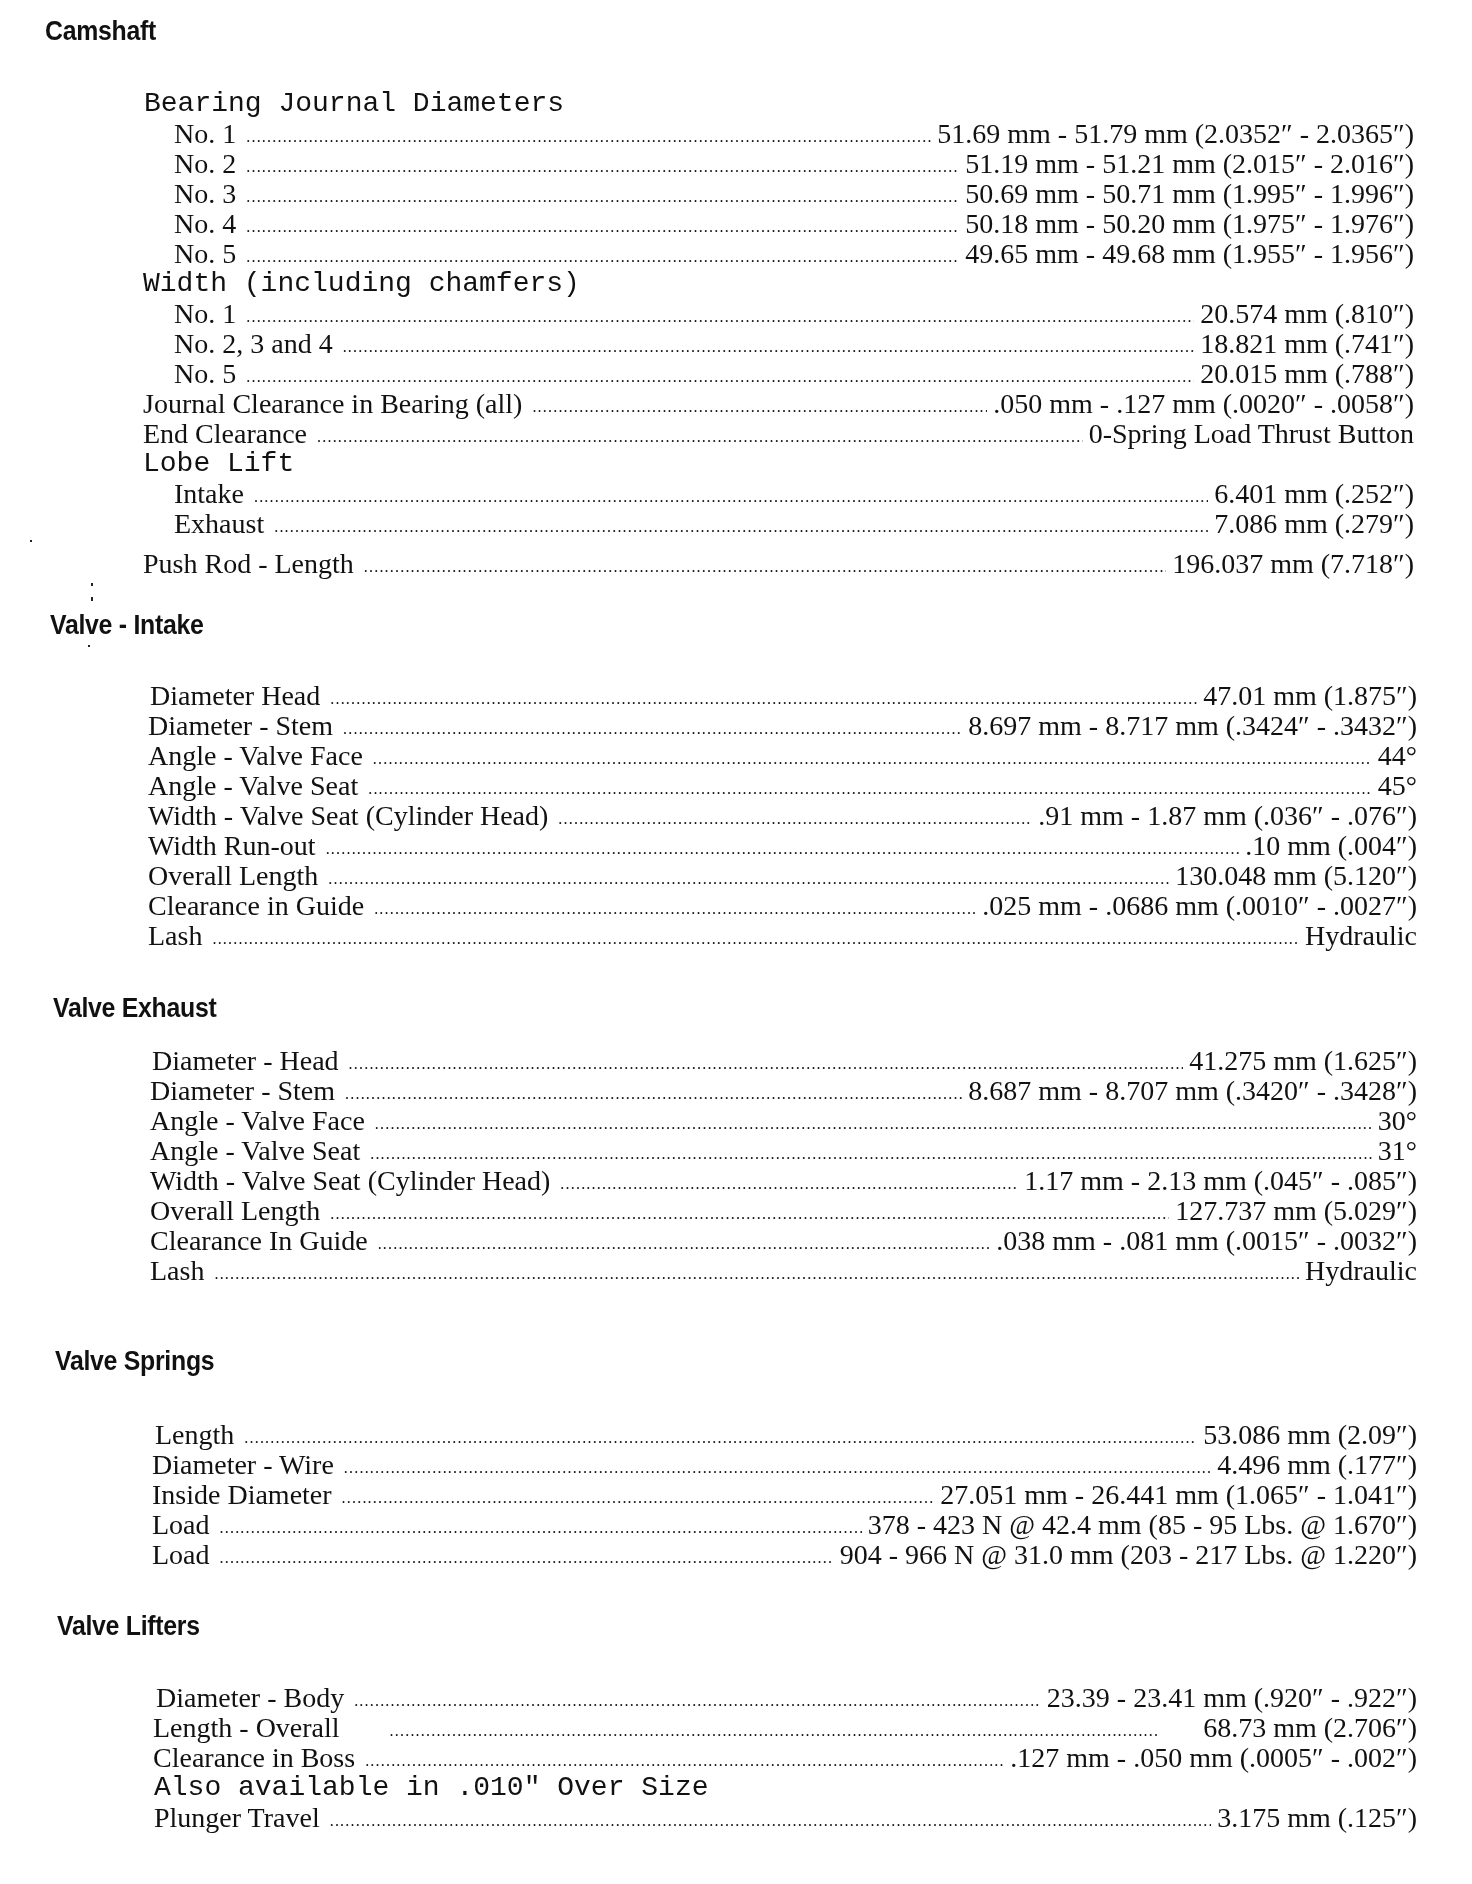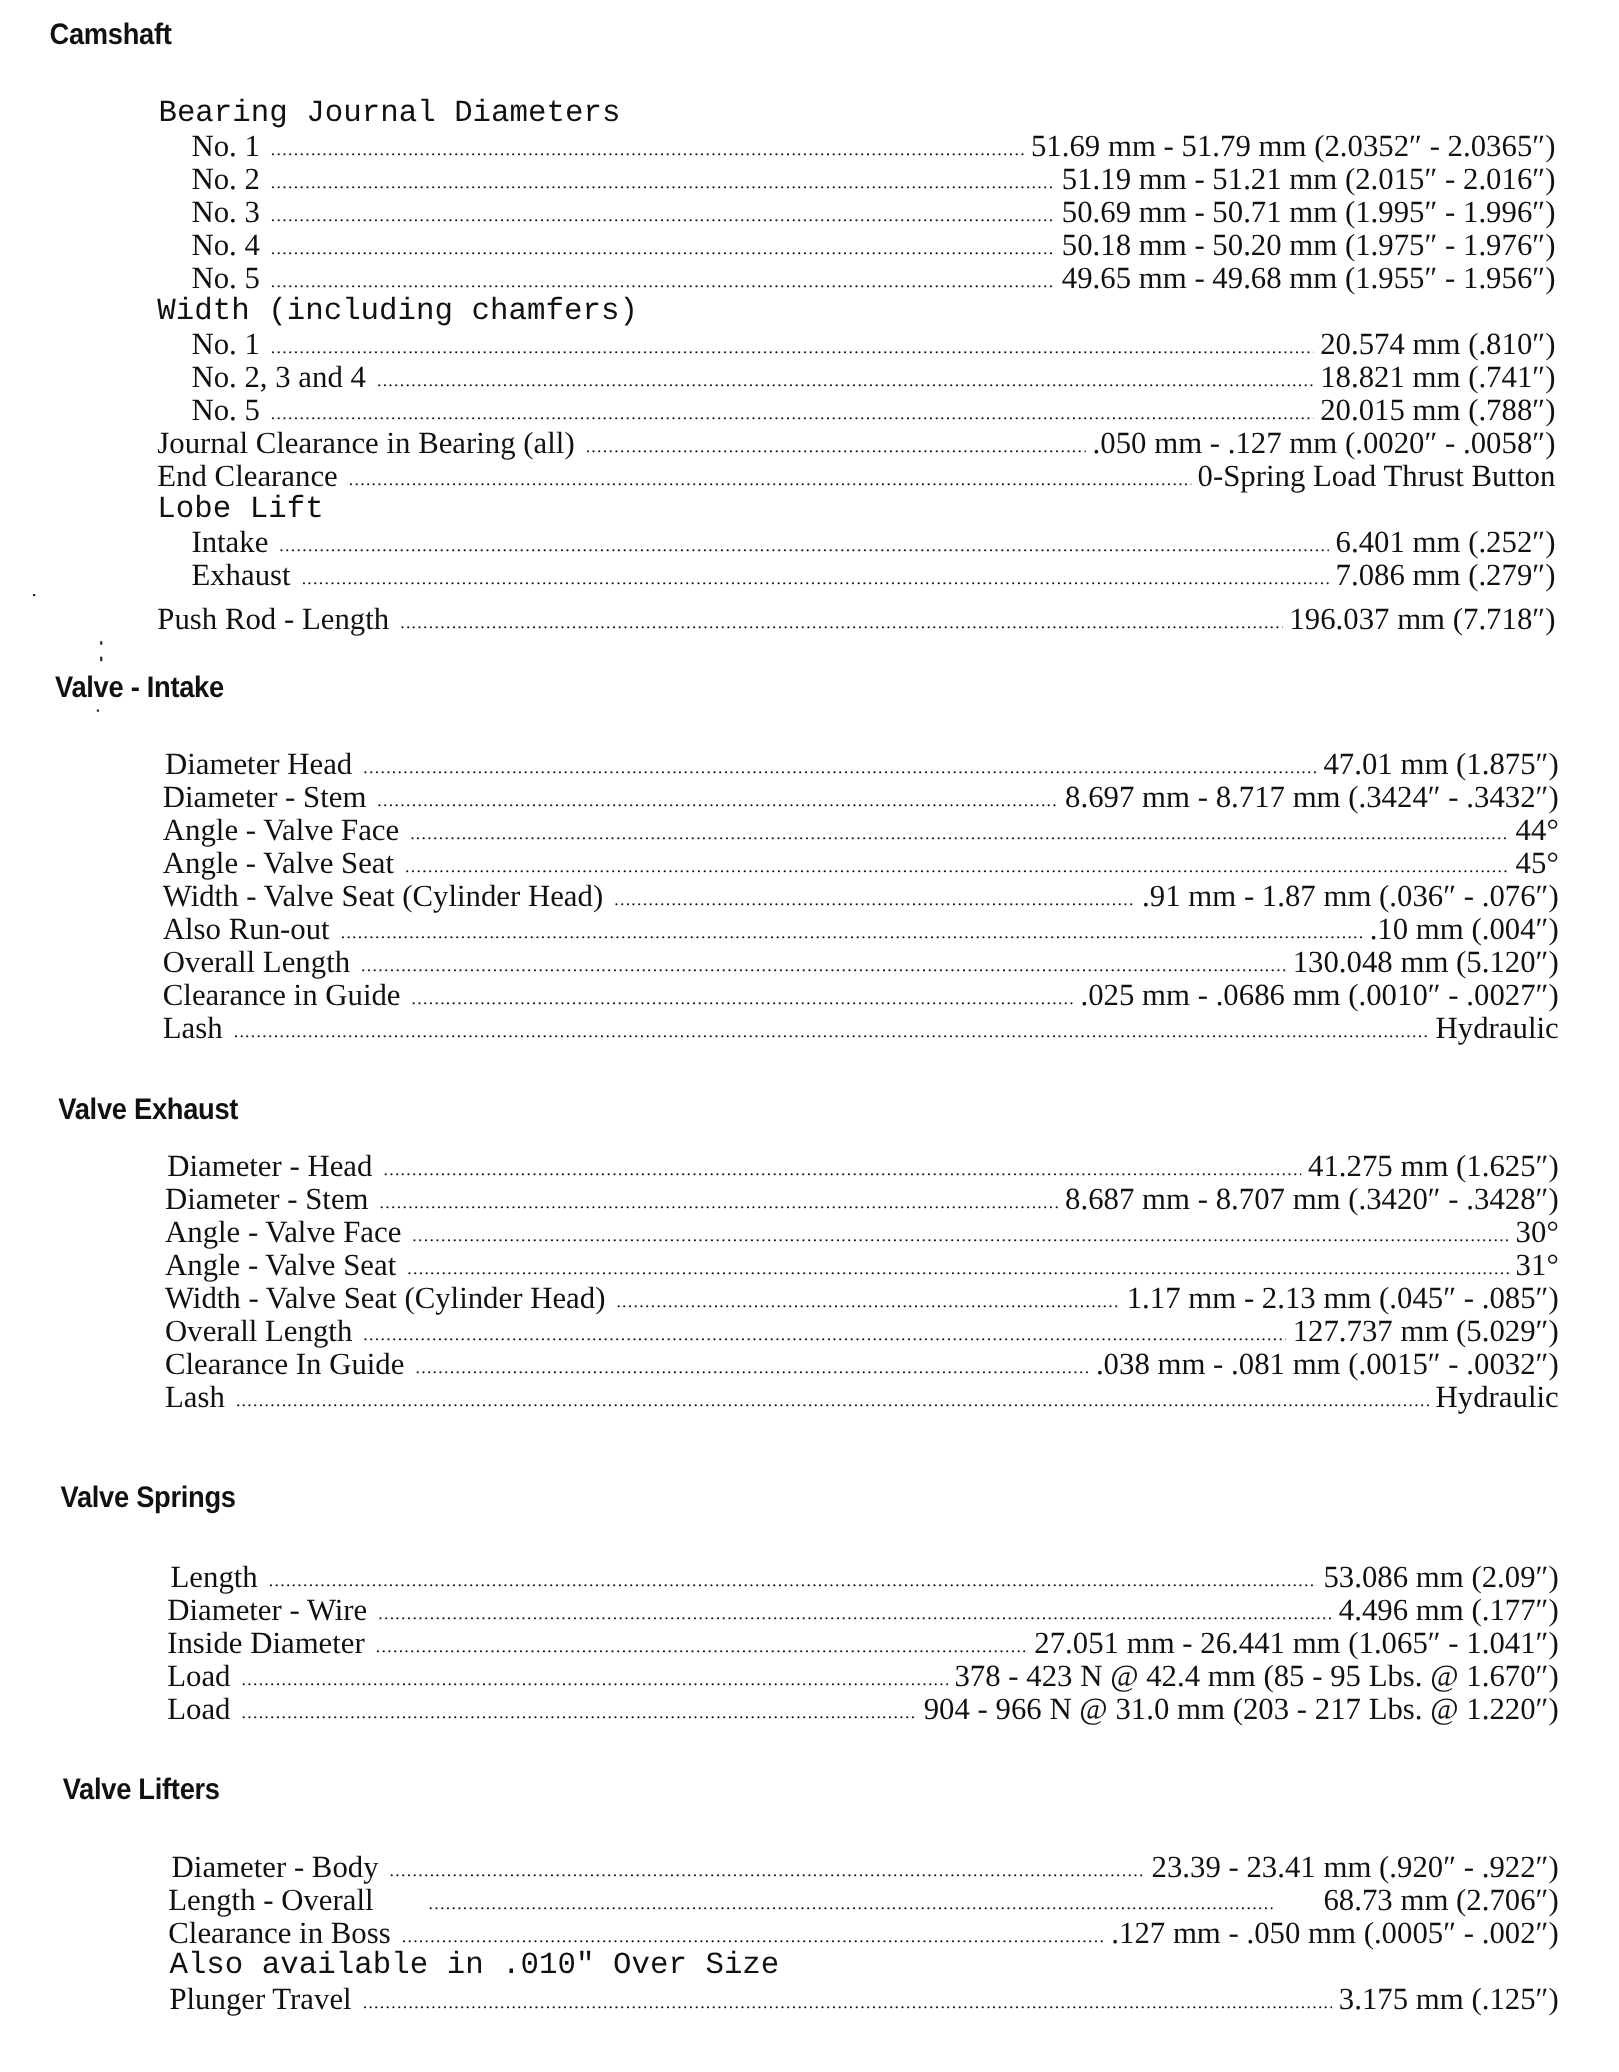--- a/index.html
+++ b/index.html
@@ -167,21 +167,21 @@
   <span class="label">Angle - Valve Seat</span>
     <span class="leader"></span>
     <span class="value">45°</span>
 </div>
 <div class="line" style="left:148px; right:55px; top:801px;">
   <span class="label">Width - Valve Seat (Cylinder Head)</span>
     <span class="leader"></span>
     <span class="value">.91 mm - 1.87 mm (.036″ - .076″)</span>
 </div>
 <div class="line" style="left:148px; right:55px; top:831px;">
-  <span class="label">Also Run-out</span>
+  <span class="label">Width Run-out</span>
     <span class="leader"></span>
     <span class="value">.10 mm (.004″)</span>
 </div>
 <div class="line" style="left:148px; right:55px; top:861px;">
   <span class="label">Overall Length</span>
     <span class="leader"></span>
     <span class="value">130.048 mm (5.120″)</span>
 </div>
 <div class="line" style="left:148px; right:55px; top:891px;">
   <span class="label">Clearance in Guide</span>

